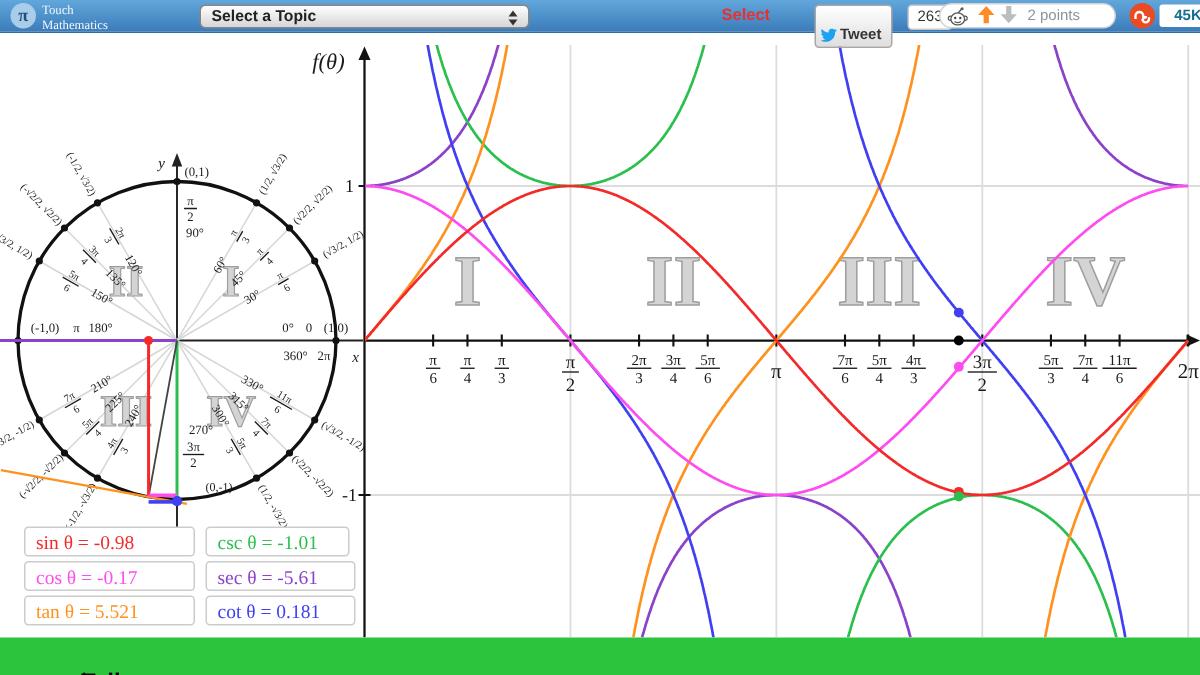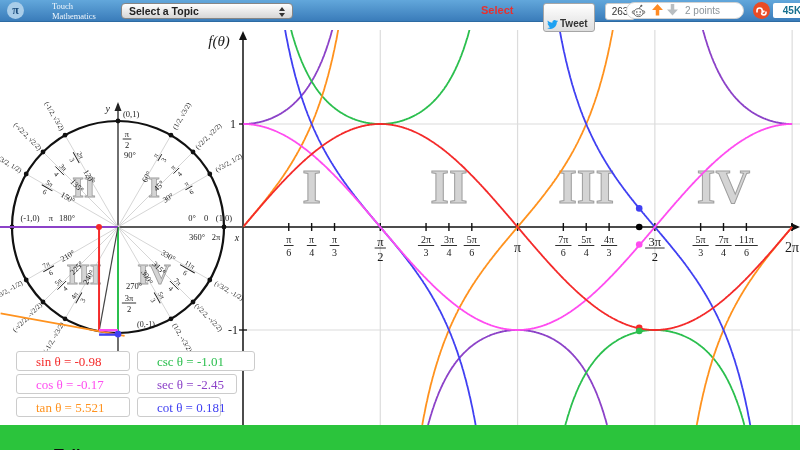--- a/index.html
+++ b/index.html
@@ -5,22 +5,22 @@
   html,body{margin:0;padding:0;background:#888;}
   #app{position:relative;width:800px;height:450px;background:#ffffff;overflow:hidden;
        font-family:"Liberation Sans",sans-serif;}
   
   #header{position:absolute;top:0;left:0;width:800px;height:22px;
           background:linear-gradient(#62a7db,#3a7cba);border-bottom:1px solid #2d6ba3;box-sizing:border-box;}
   .logo-badge{position:absolute;left:7px;top:2px;width:17px;height:17px;border-radius:50%;
           background:#a9cde9;color:#1d4e7e;font:bold 12px "Liberation Serif",serif;
           text-align:center;line-height:17px;}
   .logo-text{position:absolute;left:28px;top:1px;color:#f2f8fd;
-          font:8.5px/10px "Liberation Serif",serif;margin-left:24px;}
-  #topic-select{position:absolute;left:121px;top:3px;width:172px;height:16px;
+          font:8.5px/10px "Liberation Serif",serif;}
+  #topic-select{position:absolute;left:133px;top:3px;width:220px;height:16px;
           background:linear-gradient(#fefefe,#d6d6d6);border:1px solid #868686;border-radius:4px;
           font:bold 10.5px/14px "Liberation Sans",sans-serif;color:#222;
           padding-left:7px;box-sizing:border-box;}
   .sel-arrows{position:absolute;right:6px;top:3px;width:7px;height:10px;}
   .sel-arrows div{width:0;height:0;border-left:3.5px solid transparent;border-right:3.5px solid transparent;}
   .sel-up{border-bottom:4px solid #333;margin-bottom:2px;}
   .sel-down{border-top:4px solid #333;}
   #error-text{position:absolute;left:481px;top:4px;color:#e8312f;font:bold 11px "Liberation Sans",sans-serif;}
   #tweet-btn{position:absolute;left:543px;top:3px;height:15px;
           background:linear-gradient(#ffffff,#dedede);border:1px solid #a6a6a6;border-radius:3px;
@@ -35,21 +35,21 @@
   #reddit-points{position:absolute;left:58px;top:2px;font:10px "Liberation Sans",sans-serif;color:#8d9499;}
   #su-icon{position:absolute;left:753px;top:2px;width:17px;height:17px;border-radius:50%;background:#ea4b24;}
   #share-count{position:absolute;left:773px;top:3px;width:38px;height:15px;background:#fff;border-radius:2px;
           font:bold 10px/15px "Liberation Sans",sans-serif;color:#17708f;text-align:center;}
   
   #theta-readout{position:absolute;left:10px;top:57px;width:206px;height:34px;background:#f2f2f2;
           border-radius:2px;font:14px/34px "Liberation Serif",serif;color:#111;}
   #theta-readout .deg{position:absolute;left:10px;}
   #theta-readout .rad{position:absolute;left:110px;}
   .vbox{position:absolute;height:20px;border:1px solid #cccccc;border-radius:3px;background:#fff;
-          font:13px/20px "Liberation Serif",serif;padding-left:19px;box-sizing:border-box;white-space:nowrap;}
+          font:13px/20px "Liberation Serif",serif;padding-left:7px;box-sizing:border-box;white-space:nowrap;}
   
   #footer{position:absolute;left:0;top:425px;width:800px;height:25px;overflow:hidden;}
   #footer span{position:absolute;left:27px;top:11px;font:bold 16px "Liberation Sans",sans-serif;color:#0c0c0c;}
   #scene{position:absolute;left:0;top:22px;}
 </style>
 </head>
 <body>
 
 <div id="app">
 
@@ -397,16 +397,16 @@
 
 
   <div id="trig-values"></div>
 
   <div id="footer" style="background: rgb(43, 196, 60);">
     <span><span>Talk about this topic</span>&nbsp;<span style="font-weight:normal">|</span></span>
   </div>
 <div class="vbox" style="left: 16px; top: 351px; width: 114px;"><span style="color: rgb(244, 42, 42);">sin θ =  -0.98</span></div>
     <div class="vbox" style="left: 16px; top: 374px; width: 114px;"><span style="color: rgb(255, 76, 240);">cos θ =  -0.17</span></div>
     <div class="vbox" style="left: 16px; top: 397px; width: 114px;"><span style="color: rgb(255, 146, 30);">tan θ =  5.521</span></div>
-    <div class="vbox" style="left: 137px; top: 351px; width: 118px; font-family: Liberation Serif, serif;"><span style="color: rgb(43, 191, 78);">csc θ =  -1.01</span></div>
-    <div class="vbox" style="left: 137px; top: 374px; width: 100px;"><span style="color: rgb(140, 66, 200);">sec θ =  -2.45</span></div>
-    <div class="vbox" style="left: 137px; top: 397px; width: 84px;"><span style="color: rgb(64, 64, 242);">cot θ =  0.181</span></div>
+    <div class="vbox" style="left: 137px; top: 351px; width: 96px; font-family: Liberation Serif, serif;"><span style="color: rgb(43, 191, 78);">csc θ =  -1.01</span></div>
+    <div class="vbox" style="left: 137px; top: 374px; width: 100px;"><span style="color: rgb(140, 66, 200);">sec θ =  -5.61</span></div>
+    <div class="vbox" style="left: 137px; top: 397px; width: 100px;"><span style="color: rgb(64, 64, 242);">cot θ =  0.181</span></div>
   </div>
 
 </body></html>

